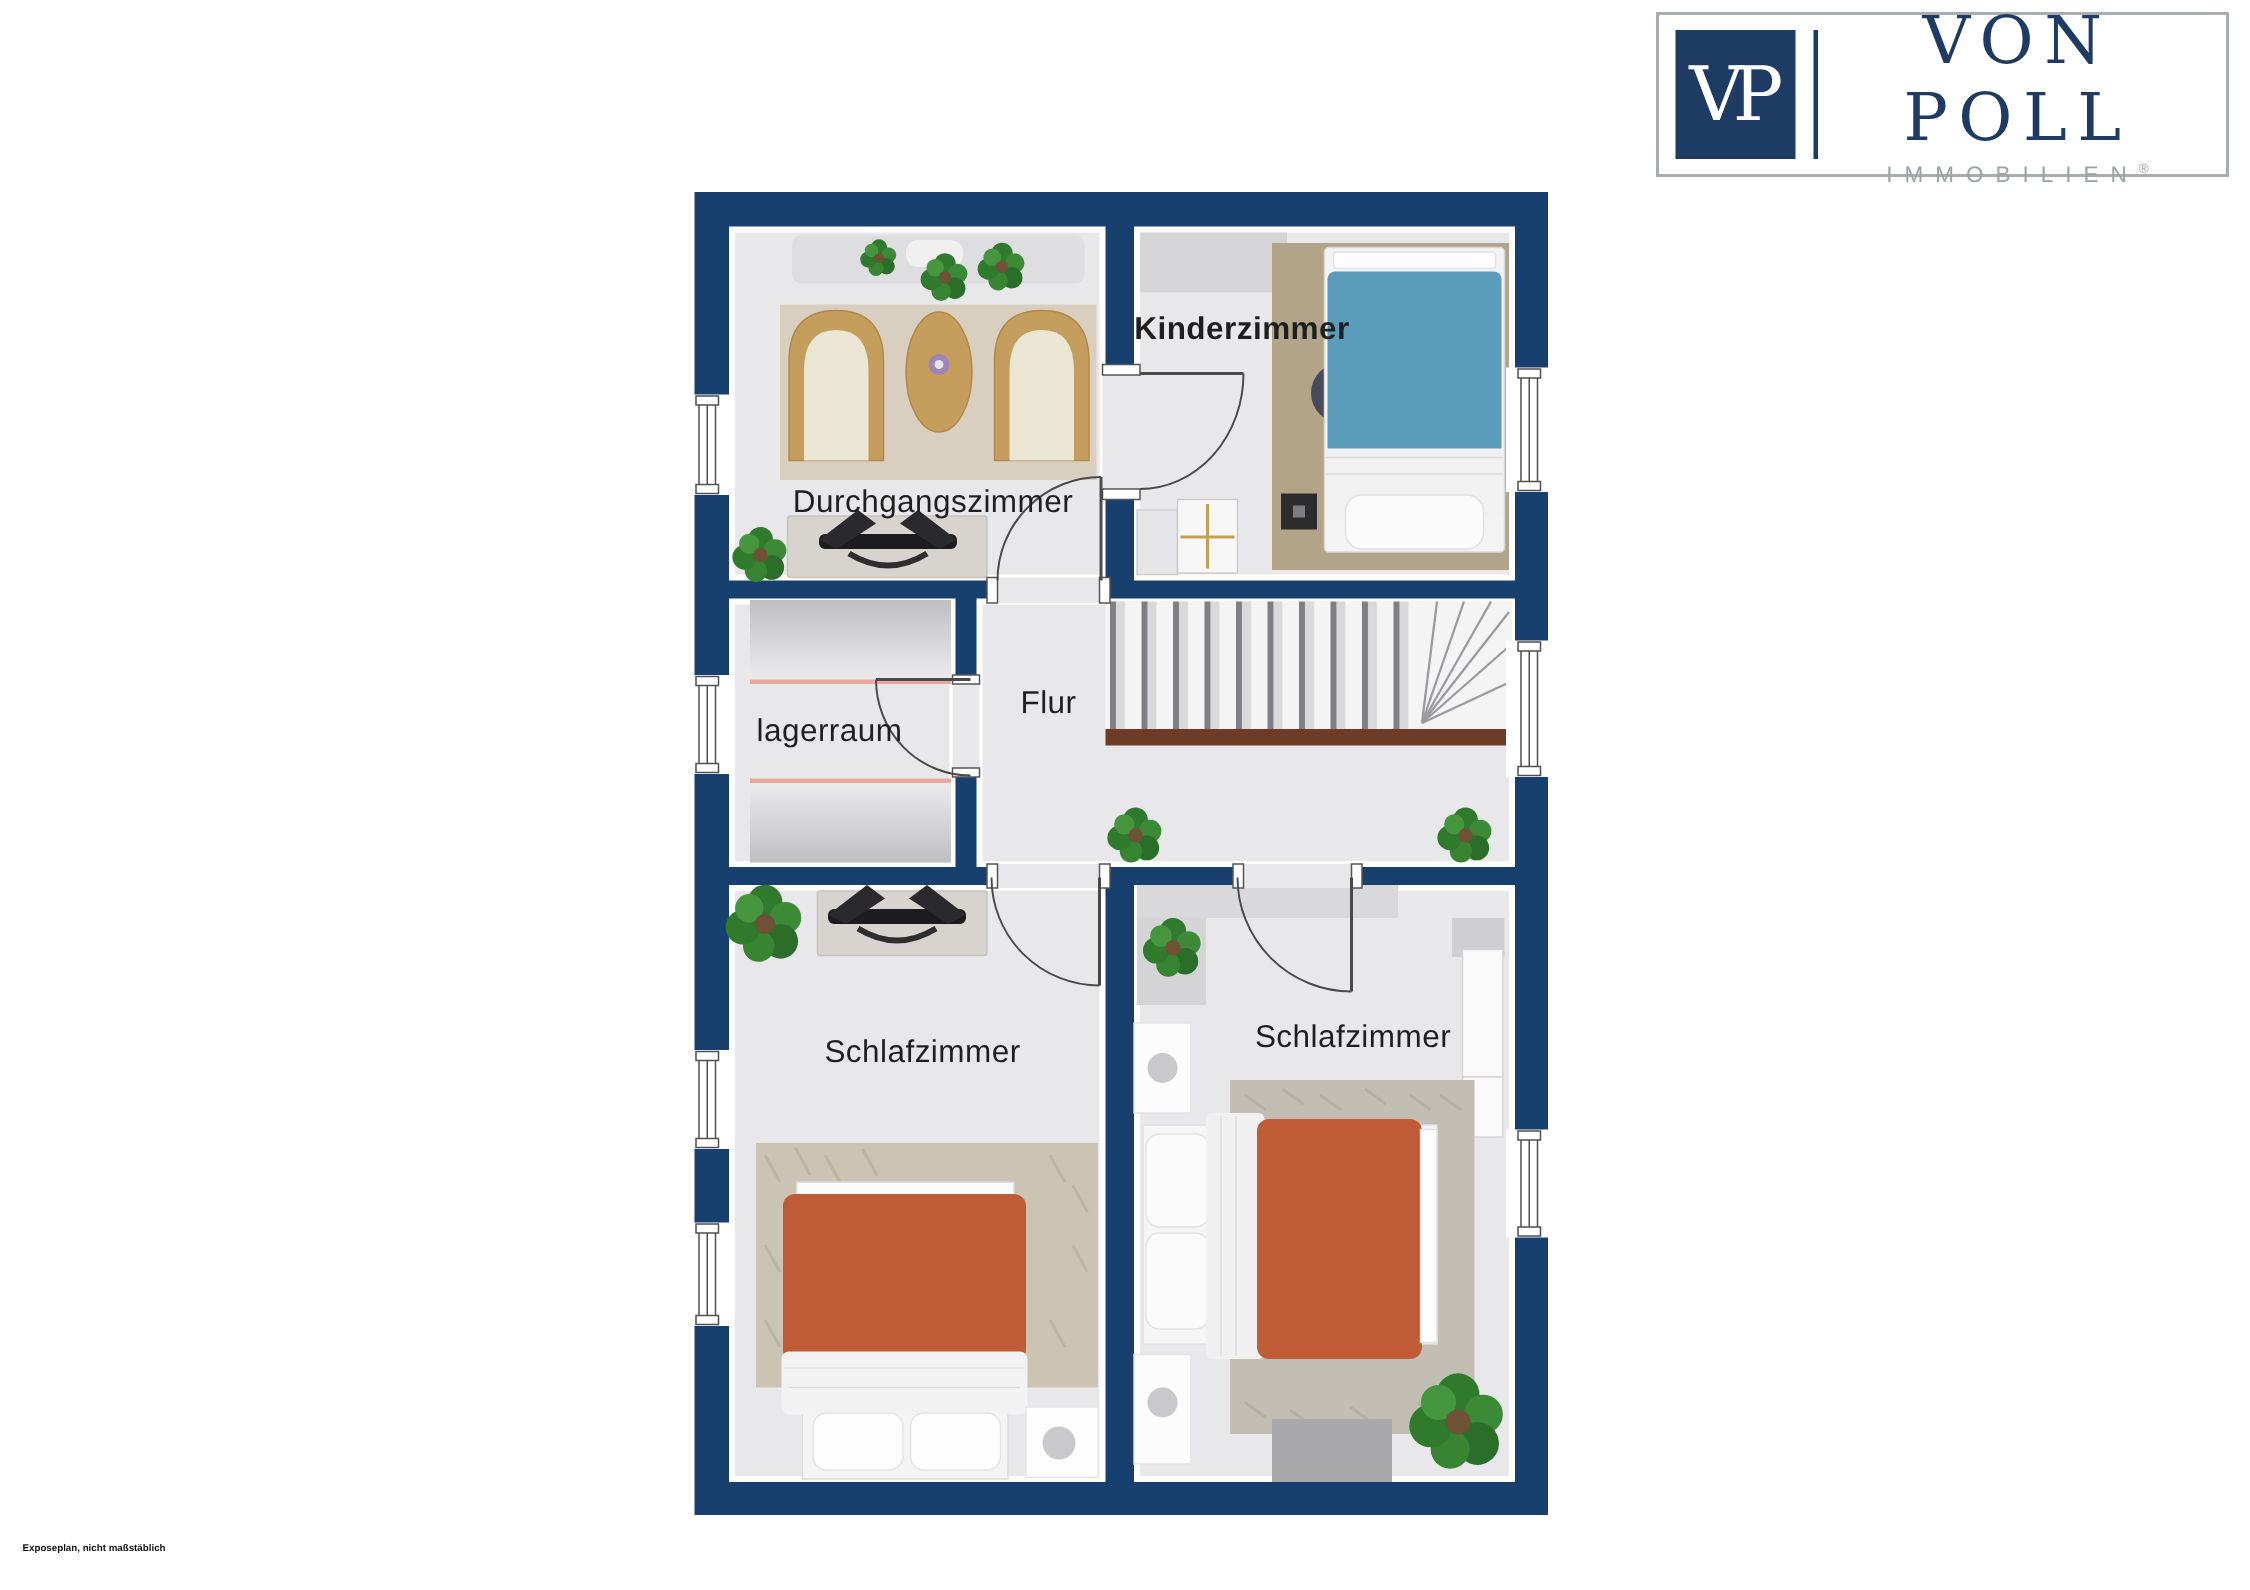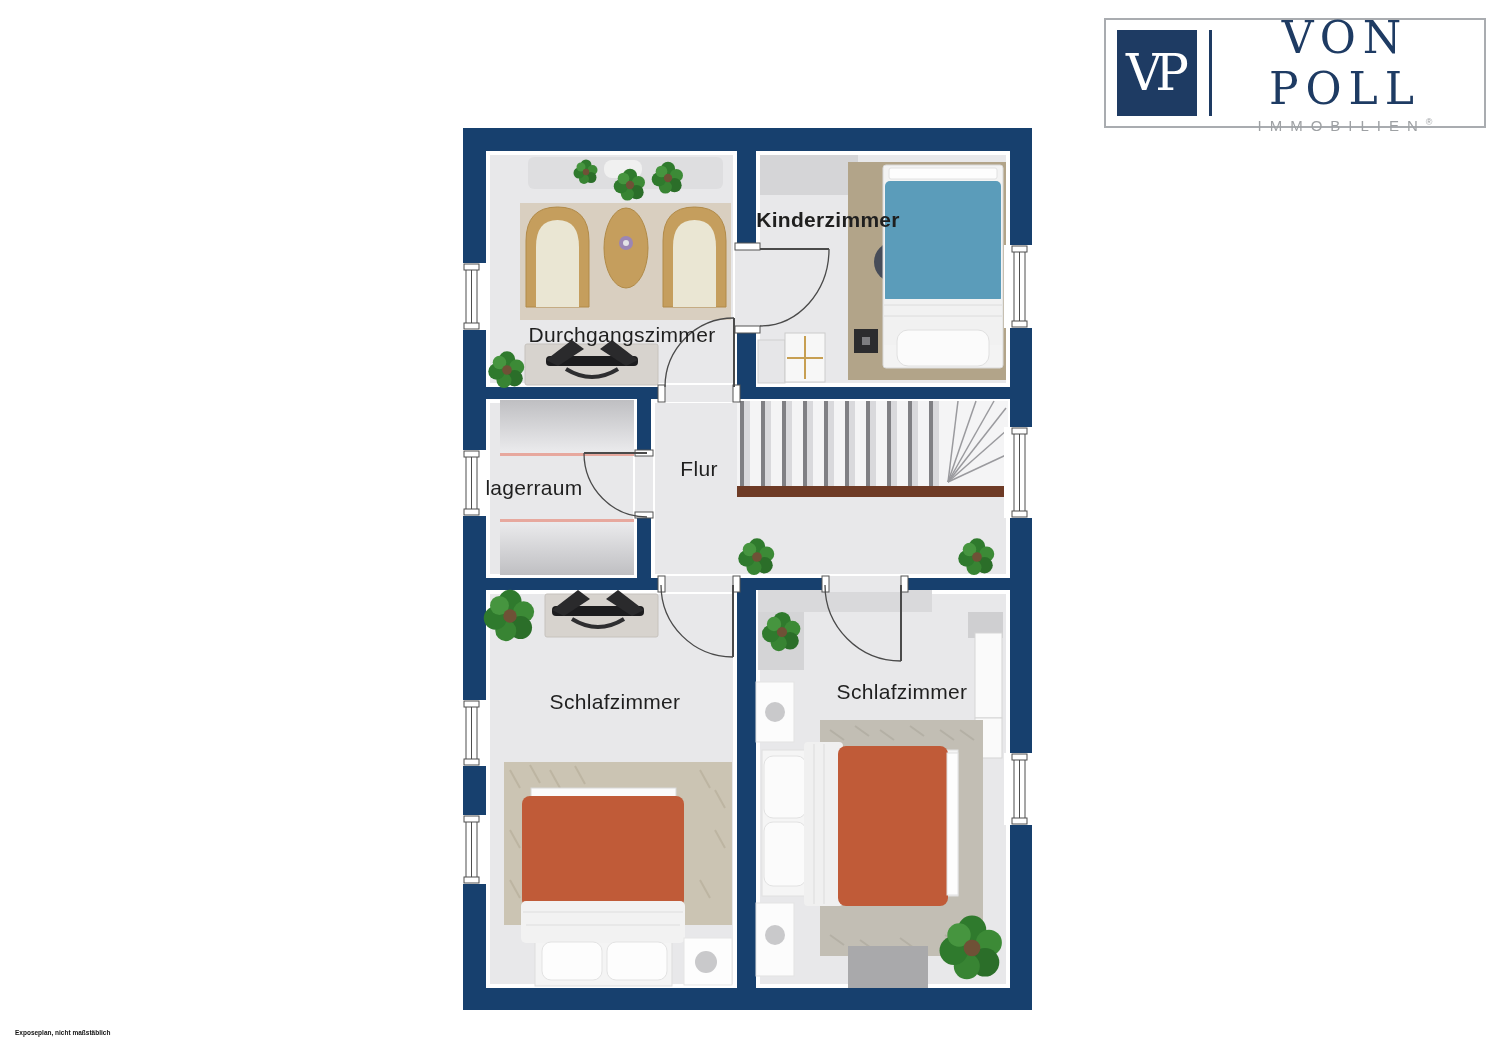--- a/index.html
+++ b/index.html
@@ -1,20 +1,20 @@
 <!DOCTYPE html>
 <html><head>
 <meta charset="utf-8">
 <style>
   html,body{margin:0;padding:0;background:#fff;}
   .canvas{position:relative;width:1500px;height:1060px;background:#ffffff;overflow:hidden;
           font-family:"Liberation Sans",sans-serif;}
 
   
-  .logo{position:absolute;left:1104px;top:18px;width:382px;height:110px;background:#fff;
+  .logo{position:absolute;left:1104px;top:8px;width:382px;height:110px;background:#fff;
         border:2px solid #a9acb0;box-sizing:border-box;display:flex;align-items:center;}
   .logo-mark{width:80px;height:86px;margin-left:11px;background:#1e3b63;color:#fff;
              display:flex;align-items:center;justify-content:center;
              font-family:"DejaVu Serif",serif;font-size:50px;letter-spacing:-0.14em;
              padding-right:6px;box-sizing:border-box;}
   .logo-divider{width:3px;height:86px;background:#1e3b63;margin-left:12px;}
   .logo-text{flex:1;text-align:center;padding-right:6px;}
   .logo-brand{font-family:"DejaVu Serif",serif;font-size:44px;color:#1e3b63;letter-spacing:7px;}
   .logo-sub{font-size:15px;color:#9ea1a4;letter-spacing:8px;margin-top:3px;}
   .logo-sub .reg{font-size:9px;vertical-align:super;letter-spacing:0;}
@@ -290,21 +290,21 @@
         <rect x="822" y="576" width="7" height="16" fill="#fff" stroke="#555"></rect>
         <rect x="901" y="576" width="7" height="16" fill="#fff" stroke="#555"></rect>
         <line x1="901" y1="585" x2="901" y2="661" stroke="#4a4a4a" stroke-width="2"></line>
         <path d="M 825 585 A 76 76 0 0 0 901 661" stroke="#4a4a4a" stroke-width="1.3"></path>
       </g>
     </g>
   </svg>
 
   <div class="room-label" style="left:622px;top:324px;margin-top:11px;">Durchgangszimmer</div>
   <div class="room-label" style="left:828px;top:220px;font-weight:bold;">Kinderzimmer</div>
-  <div class="room-label" style="left:534px;top:488px;">lagerraum</div>
+  <div class="room-label" style="left:553px;top:488px;">lagerraum</div>
   <div class="room-label" style="left:699px;top:469px;">Flur</div>
   <div class="room-label" style="left:615px;top:702px;">Schlafzimmer</div>
   <div class="room-label" style="left:902px;top:692px;">Schlafzimmer</div>
 
   <div class="logo">
     <div class="logo-mark">VP</div>
     <div class="logo-divider"></div>
     <div class="logo-text">
       <div class="logo-brand">VON POLL</div>
       <div class="logo-sub"><span>IMMOBILIEN</span><span class="reg">®</span></div>

